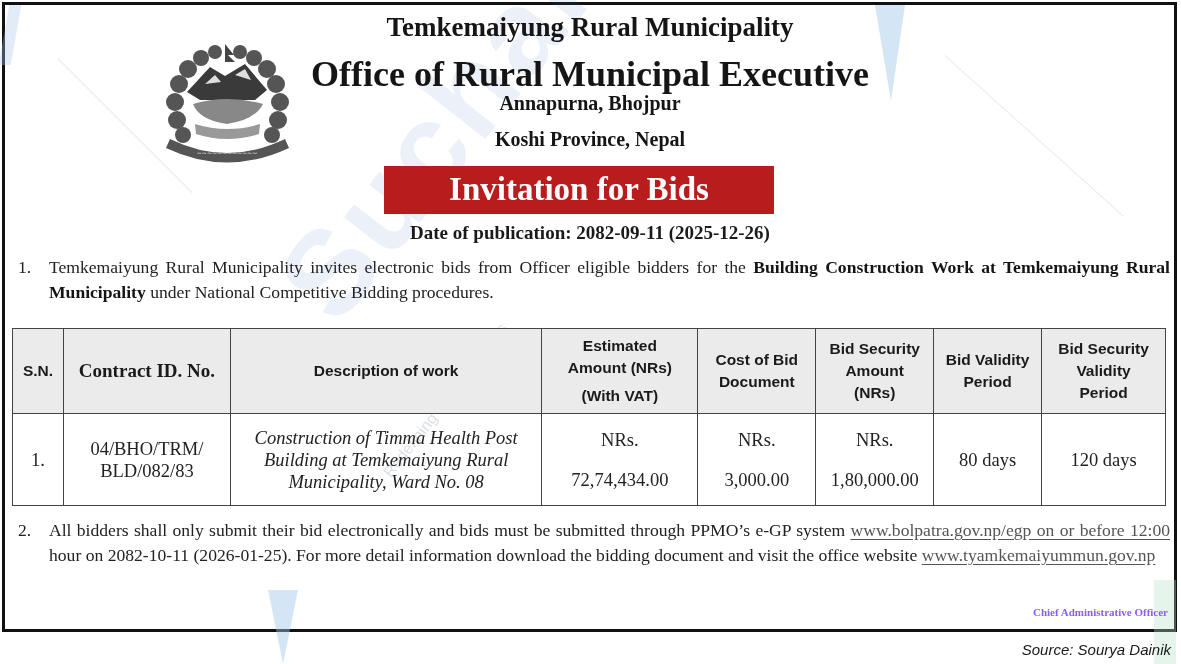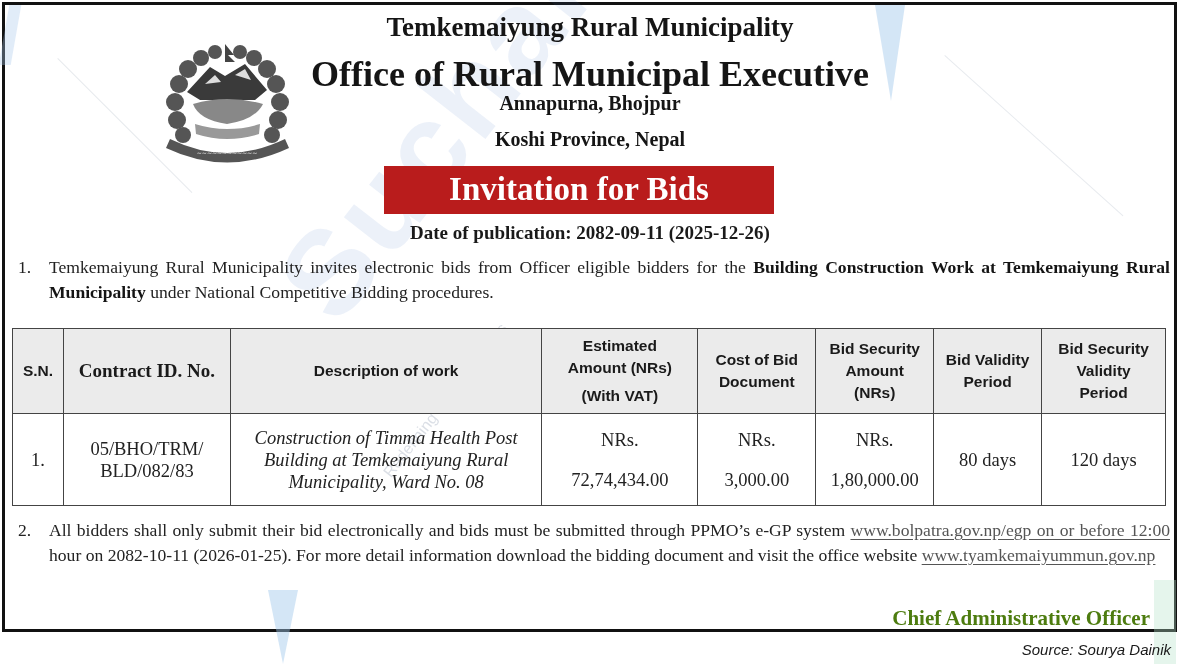--- a/index.html
+++ b/index.html
@@ -65,21 +65,21 @@
     .tbl th, .tbl td { border: 1.5px solid #444; text-align: center; vertical-align: middle; }
     .tbl th {
       background: #ebebeb; font-family: "Liberation Sans", sans-serif; font-weight: bold;
       font-size: 15.5px; line-height: 22px; height: 85px; color: #1a1a1a; padding: 0 4px;
     }
     .tbl th.serifh { font-family: "Liberation Serif", serif; font-size: 19px; }
     .tbl td { height: 92px; font-size: 18.5px; line-height: 22px; color: #222; }
     .tbl td.desc { font-style: italic; margin-top: 41px; }
     .tbl .amt-line1 { display: block; margin-bottom: 18px; }
 
-    .signer { position: absolute; right: 31px; top: 606px; font-weight: bold; font-size: 21px; color: #4d7c0f; }
+    .signer { position: absolute; right: 13px; top: 606px; font-weight: bold; font-size: 11px; color: #8b5cf6; }
     .source {
       position: absolute; right: 10px; top: 641px; font-family: "Liberation Sans", sans-serif;
       font-style: italic; font-size: 15px; color: #1a1a1a;
     }
   </style>
 </head>
 <body>
 
 <div class="frame"></div>
 
@@ -171,21 +171,21 @@
         <span>Bid Security</span><br>
         <span>Validity</span><br>
         <span>Period</span>
       </th>
     </tr>
   </thead>
   <tbody>
     <tr>
       <td>1.</td>
       <td>
-        <span>05/BHO/TRM/</span><br>
+        <span>04/BHO/TRM/</span><br>
         <span>BLD/082/83</span>
       </td>
       <td class="desc">
         <span>Construction of Timma Health Post</span><br>
         <span>Building at Temkemaiyung Rural</span><br>
         <span>Municipality, Ward No. 08</span>
       </td>
       <td>
         <span class="amt-line1">NRs.</span>
         <span>72,74,434.00</span>

